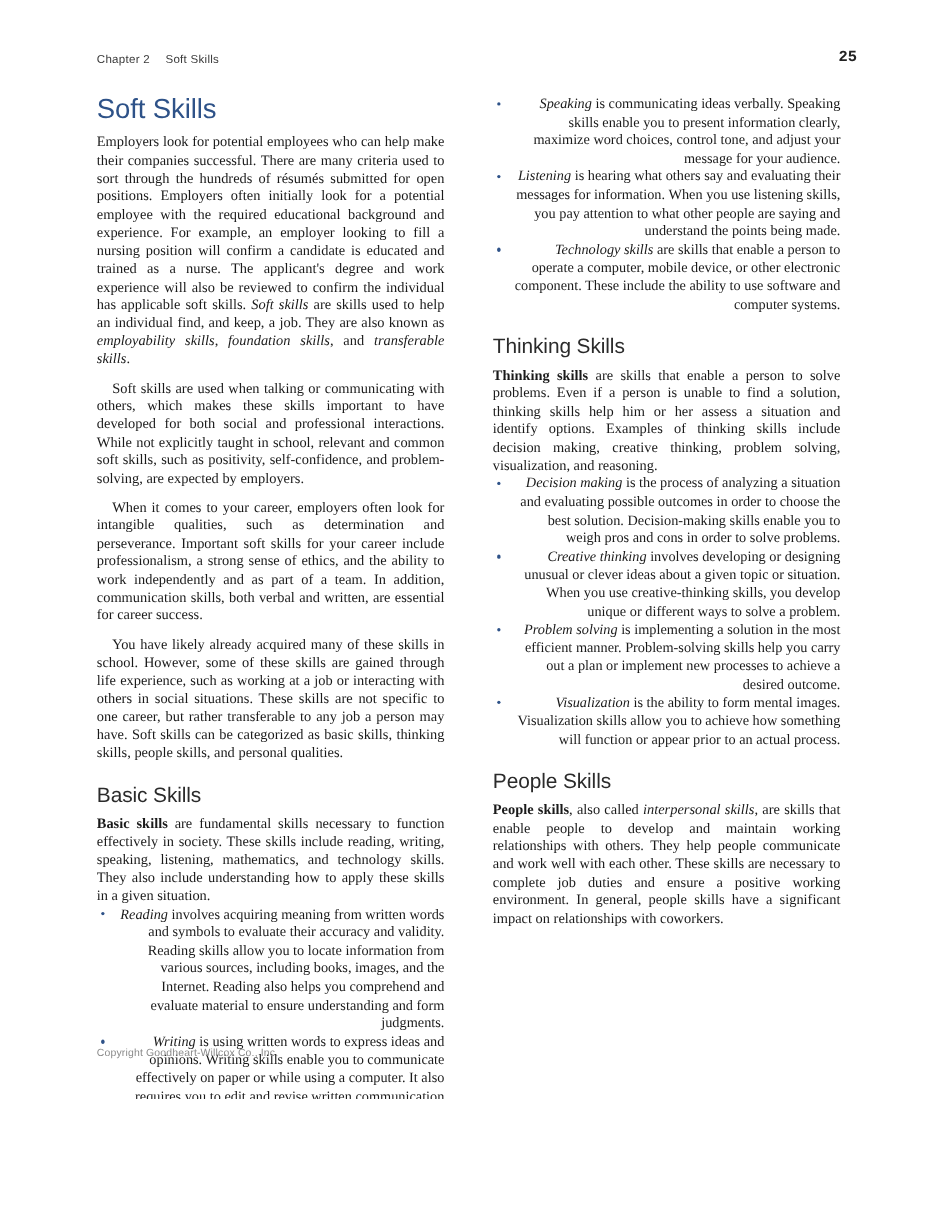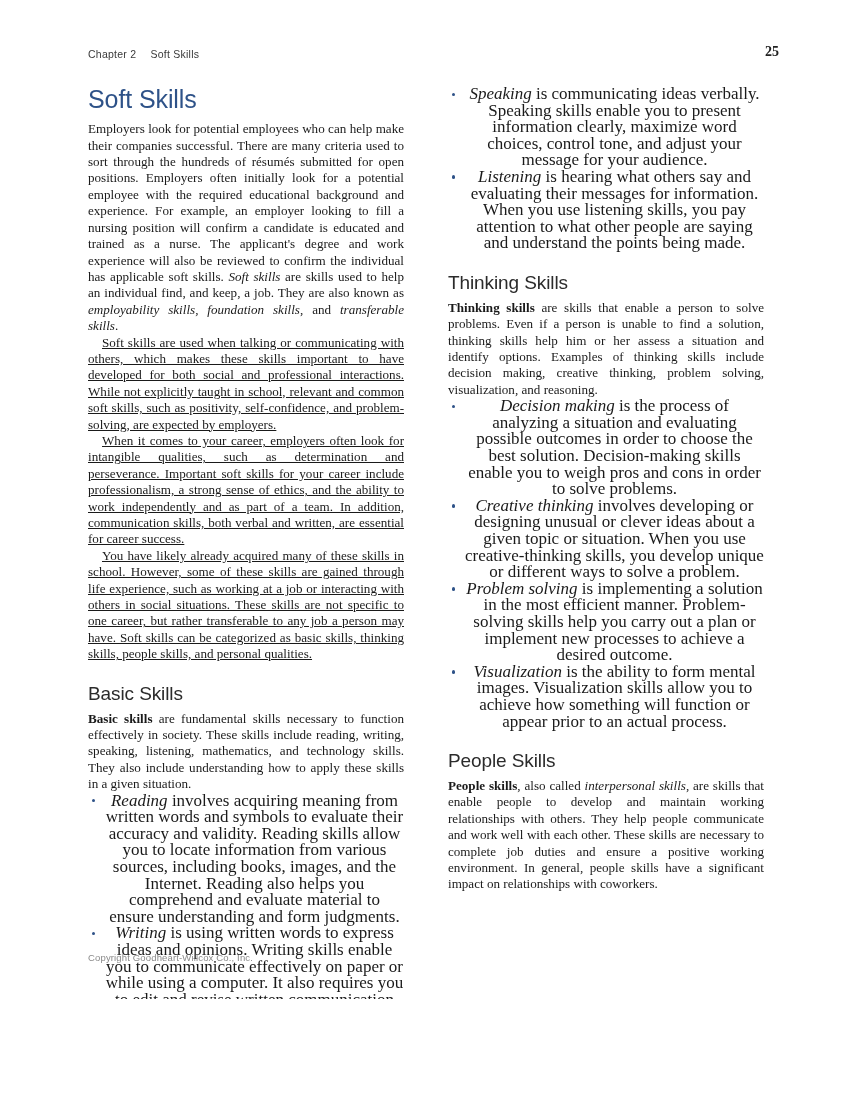--- a/index.html
+++ b/index.html
@@ -28,21 +28,21 @@
     letter-spacing: 0.25px;
     color: #3a3a3a;
     white-space: nowrap;
   }
   .running-head .rh-chapter { margin-right: 14px; }
 
   .folio {
     position: absolute;
     top: 44px;
     right: 70px;
-    font-family: Liberation Serif, serif;
+    font-family: Liberation Mono, monospace;
     font-size: 14px;
     font-weight: bold;
     color: #222222;
   }
 
   
   .columns {
     position: absolute;
     top: 86px;
     left: 88px;
@@ -80,37 +80,37 @@
     margin: 0;
     font-size: 13.1px;
     line-height: 16.4px;
     text-align: justify;
     text-justify: inter-word;
     hyphens: manual;
   }
   p.body.indent {
     text-indent: 14px;
   }
-  p.body + p.body { margin-top: 0; text-decoration: underline; }
+  p.body + p.body { margin-top: 10px; }
 
   b.run-in { font-weight: bold; }
   i { font-style: italic; }
 
   
   ul.blist {
     list-style: none;
     margin: 0;
     padding: 0;
   }
   ul.blist > li {
     position: relative;
     padding-left: 17px;
-    font-size: 17px;
+    font-size: 13px;
     line-height: 16.6px;
-    text-align: center;
+    text-align: right;
     margin: 0;
   }
   ul.blist > li .bullet {
     position: absolute;
     left: 4px;
     top: 6.5px;
     width: 3.4px;
     height: 3.4px;
     background: #2e5288;
     border-radius: 50%;
@@ -160,20 +160,21 @@
         <li><span class="bullet"></span><i>Writing</i><span> is using written words to express ideas and opinions. Writing skills enable you to communicate effectively on paper or while using a computer. It also requires you to edit and revise written communication for accuracy, emphasis, and intended audience.</span></li>
       </ul>
 
     </div>
 
     <div class="col">
 
       <ul class="blist">
         <li><span class="bullet"></span><i>Speaking</i><span> is communicating ideas verbally. Speaking skills enable you to present information clearly, maximize word choices, control tone, and adjust your message for your audience.</span></li>
         <li><span class="bullet"></span><i>Listening</i><span> is hearing what others say and evaluating their messages for information. When you use listening skills, you pay attention to what other people are saying and understand the points being made.</span></li>
+        <li><span class="bullet"></span><i>Technology skills</i><span> are skills that enable a person to operate a computer, mobile device, or other electronic component. These include the ability to use software and computer systems.</span></li>
       </ul>
 
       <h2 class="sub-head">Thinking Skills</h2>
 
       <p class="body"><b class="run-in">Thinking skills</b><span> are skills that enable a person to solve problems. Even if a person is unable to find a solution, thinking skills help him or her assess a situation and identify options. Examples of thinking skills include decision making, creative thinking, problem solving, visualization, and reasoning.</span></p>
 
       <ul class="blist">
         <li><span class="bullet"></span><i>Decision making</i><span> is the process of analyzing a situation and evaluating possible outcomes in order to choose the best solution. Decision-making skills enable you to weigh pros and cons in order to solve problems.</span></li>
         <li><span class="bullet"></span><i>Creative thinking</i><span> involves developing or designing unusual or clever ideas about a given topic or situation. When you use creative-thinking skills, you develop unique or different ways to solve a problem.</span></li>
         <li><span class="bullet"></span><i>Problem solving</i><span> is implementing a solution in the most efficient manner. Problem-solving skills help you carry out a plan or implement new processes to achieve a desired outcome.</span></li>

